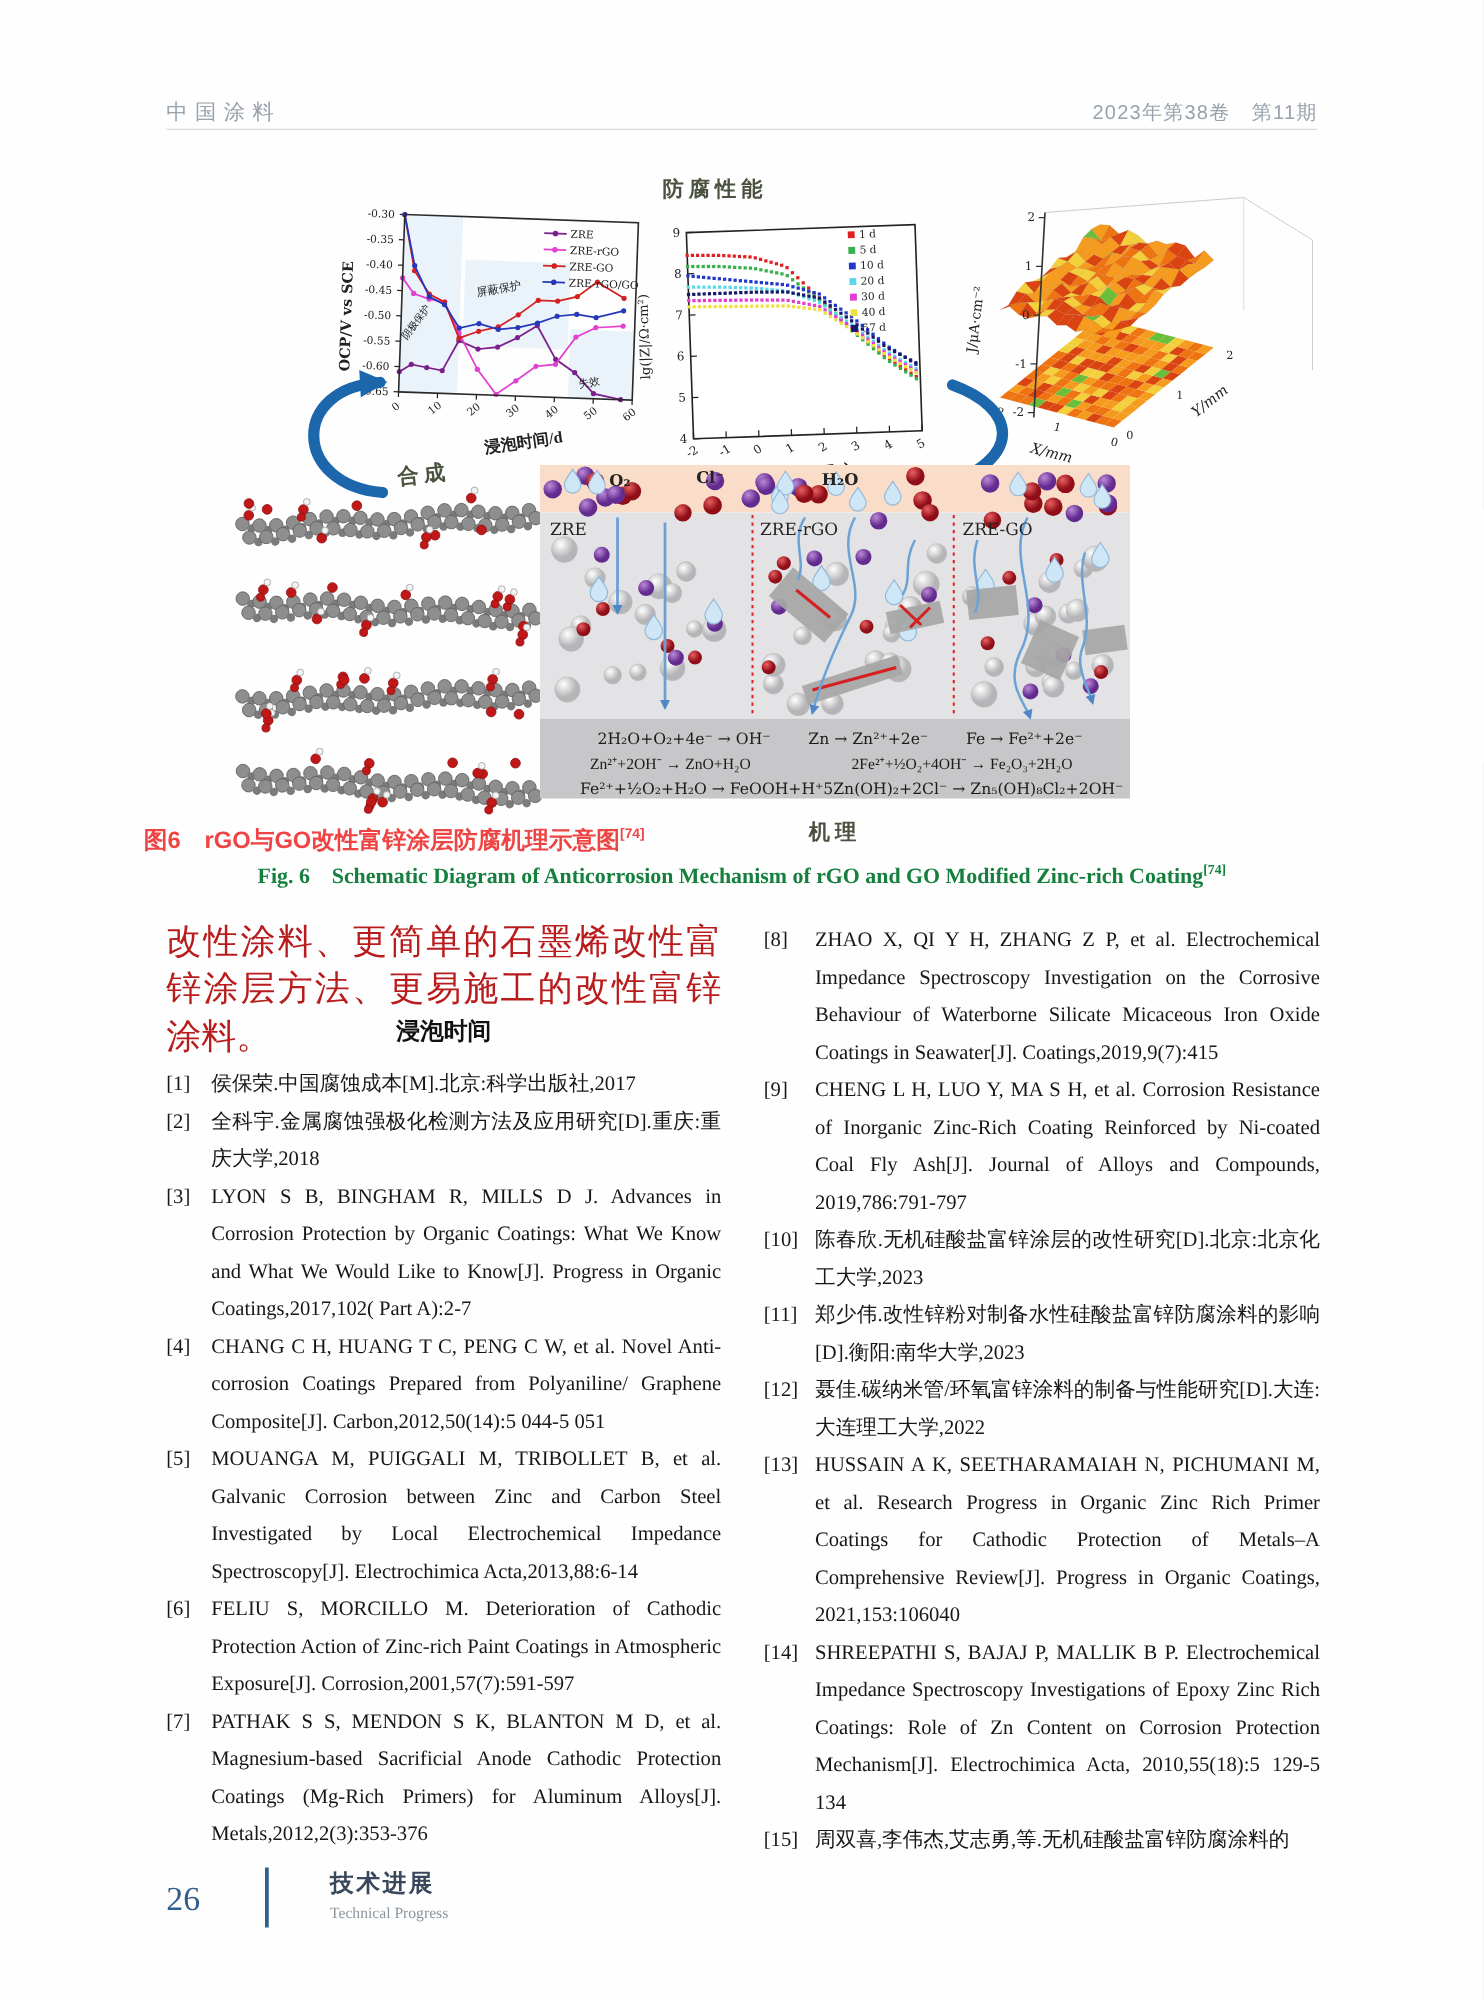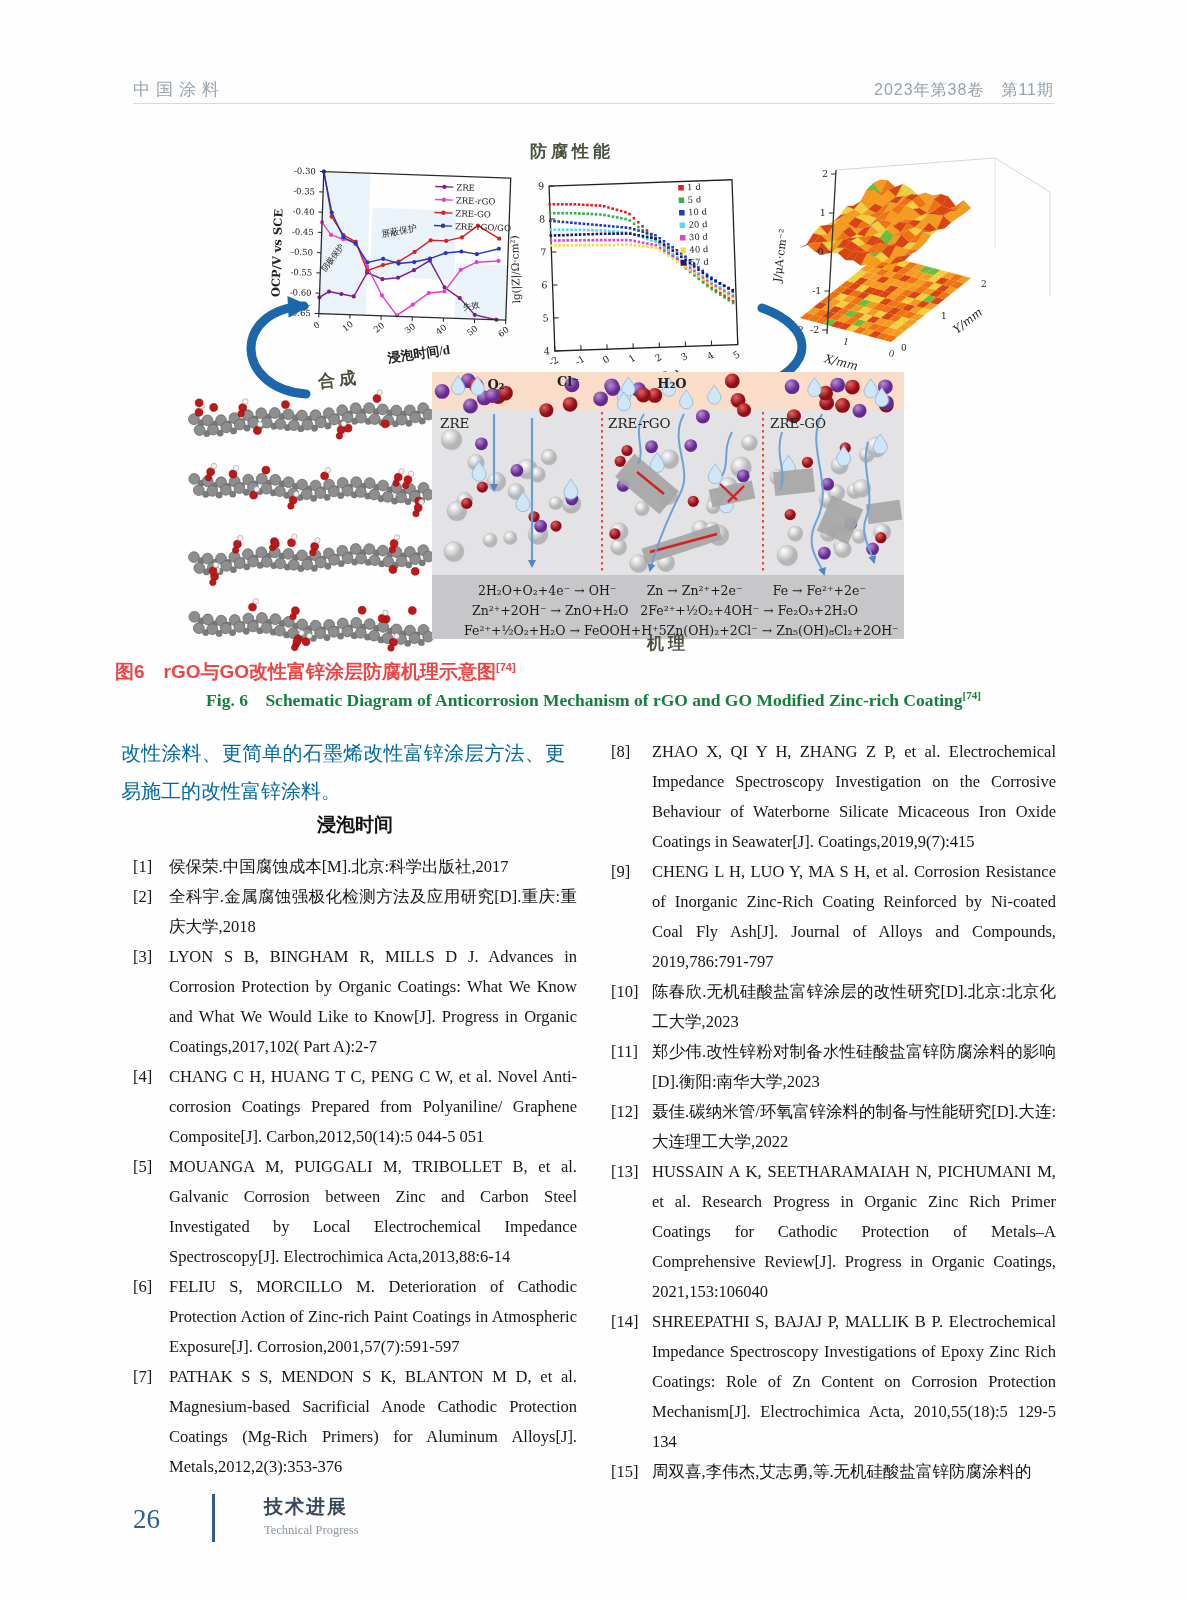--- a/index.html
+++ b/index.html
@@ -14,37 +14,37 @@
   .hdr-rule{left:133px;top:103px;width:921px;height:0;border-top:1.5px solid #d7dbdf;}
   
   .figlabel{font-family:"Liberation Sans","DejaVu Sans",sans-serif;font-weight:bold;
             color:#4a523f;letter-spacing:4px;font-size:17px;}
   
   .cap1{left:115px;top:659px;width:921px;text-align:left;font-weight:bold;font-size:19px;
         font-family:"Liberation Sans","DejaVu Sans",sans-serif;color:#ef4444;}
   .cap2{left:133px;top:688px;width:921px;text-align:center;font-weight:bold;font-size:17.5px;color:#15803d;}
   .cap1 sup,.cap2 sup{font-size:11px;}
   
-  .para{left:121px;top:734px;width:444px;font-size:20px;line-height:38px;text-align:justify;
-        font-family:"Liberation Sans","DejaVu Sans",sans-serif;color:#0369a1;}
+  .para{left:133px;top:734px;width:444px;font-size:28px;line-height:38px;text-align:justify;
+        font-family:"Liberation Sans","DejaVu Sans",sans-serif;color:#b91c1c;}
   .refhead{left:133px;top:812px;width:444px;text-align:center;font-weight:bold;font-size:19px;
            font-family:"Liberation Sans","DejaVu Sans",sans-serif;color:#111;}
   .refcol{font-size:16.5px;line-height:30px;color:#161616;}
   .refcol .ref{display:flex;}
   .refcol .ref .num{flex:0 0 41px;}
   .refcol .ref .body{flex:1;text-align:justify;}
   .refL{left:133px;top:852px;width:444px;}
   .refL .ref .num{flex:0 0 36px;}
   .refR{left:611px;top:737px;width:445px;}
   
   .equations{left:436px;top:581px;width:464px;font-size:12.5px;color:#1a1a1a;
              font-family:"DejaVu Serif","DejaVu Sans",serif;}
   .equations .row{display:flex;justify-content:space-between;line-height:20px;white-space:nowrap;}
   .equations .r1{padding:0 34px 0 42px;}
-  .equations .r2{padding:0 42px 0 36px;}
+  .equations .r2{padding:0 42px 0 36px;font-family:Liberation Serif, serif;}
   .equations .r3{padding:0 10px 0 28px;}
   
   .footer{left:133px;top:1494px;display:flex;align-items:flex-start;gap:40px;}
   .footer .pgnum{font-size:27px;color:#2f5e8c;margin-top:10px;}
   .footer .bar{width:3px;height:48px;background:#2f5e8c;margin:0 9px 0 12px;}
   .footer .sec-cn{font-size:19px;font-weight:bold;color:#39475a;
                   font-family:"Liberation Sans","DejaVu Sans",sans-serif;letter-spacing:2px;}
   .footer .sec-en{font-size:12.5px;color:#8b96a1;margin-top:3px;}
   svg text{fill:#222;}
   .sertext{font-family:"DejaVu Serif","DejaVu Sans",serif;}
@@ -1415,21 +1415,21 @@
     <div class="row r2">
       <span>Zn²⁺+2OH⁻ → ZnO+H₂O</span>
       <span>2Fe²⁺+½O₂+4OH⁻ → Fe₂O₃+2H₂O</span>
     </div>
     <div class="row r3">
       <span>Fe²⁺+½O₂+H₂O → FeOOH+H⁺</span>
       <span>5Zn(OH)₂+2Cl⁻ → Zn₅(OH)₈Cl₂+2OH⁻</span>
     </div>
   </div>
 
-  <div class="abs figlabel" style="left:432px;top:632px;width:472px;text-align:center;">机理</div>
+  <div class="abs figlabel" style="left:432px;top:654px;width:472px;text-align:center;">机理</div>
 
   <div class="abs cap1">
     <span>图6　rGO与GO改性富锌涂层防腐机理示意图</span><sup>[74]</sup>
   </div>
   <div class="abs cap2">
     <span>Fig. 6　Schematic Diagram of Anticorrosion Mechanism of rGO and GO Modified Zinc-rich Coating</span><sup>[74]</sup>
   </div>
 
   <div class="abs para">改性涂料、更简单的石墨烯改性富锌涂层方法、更易施工的改性富锌涂料。</div>
 

